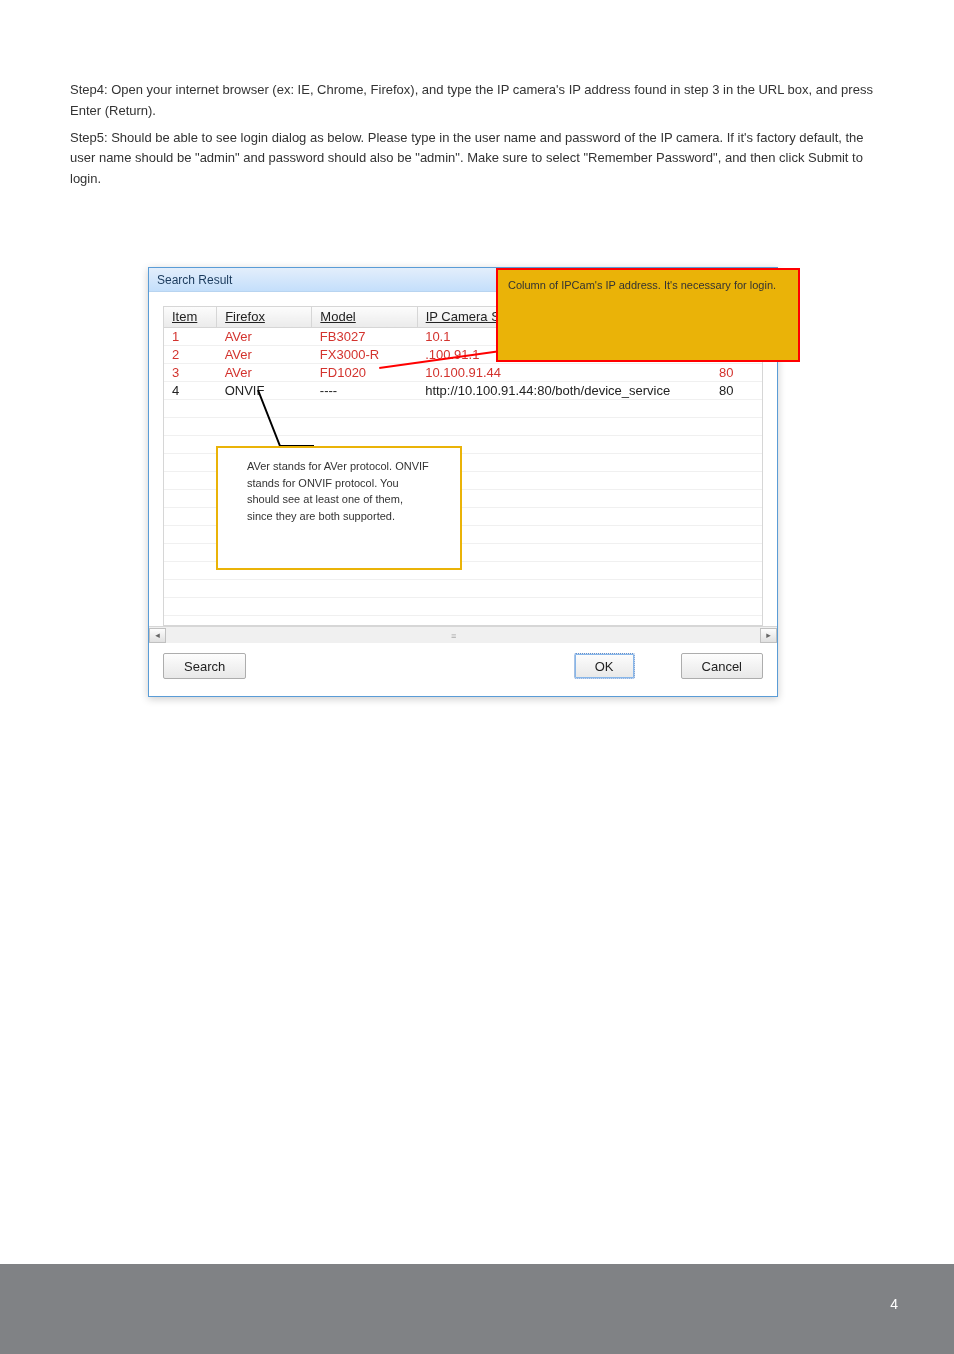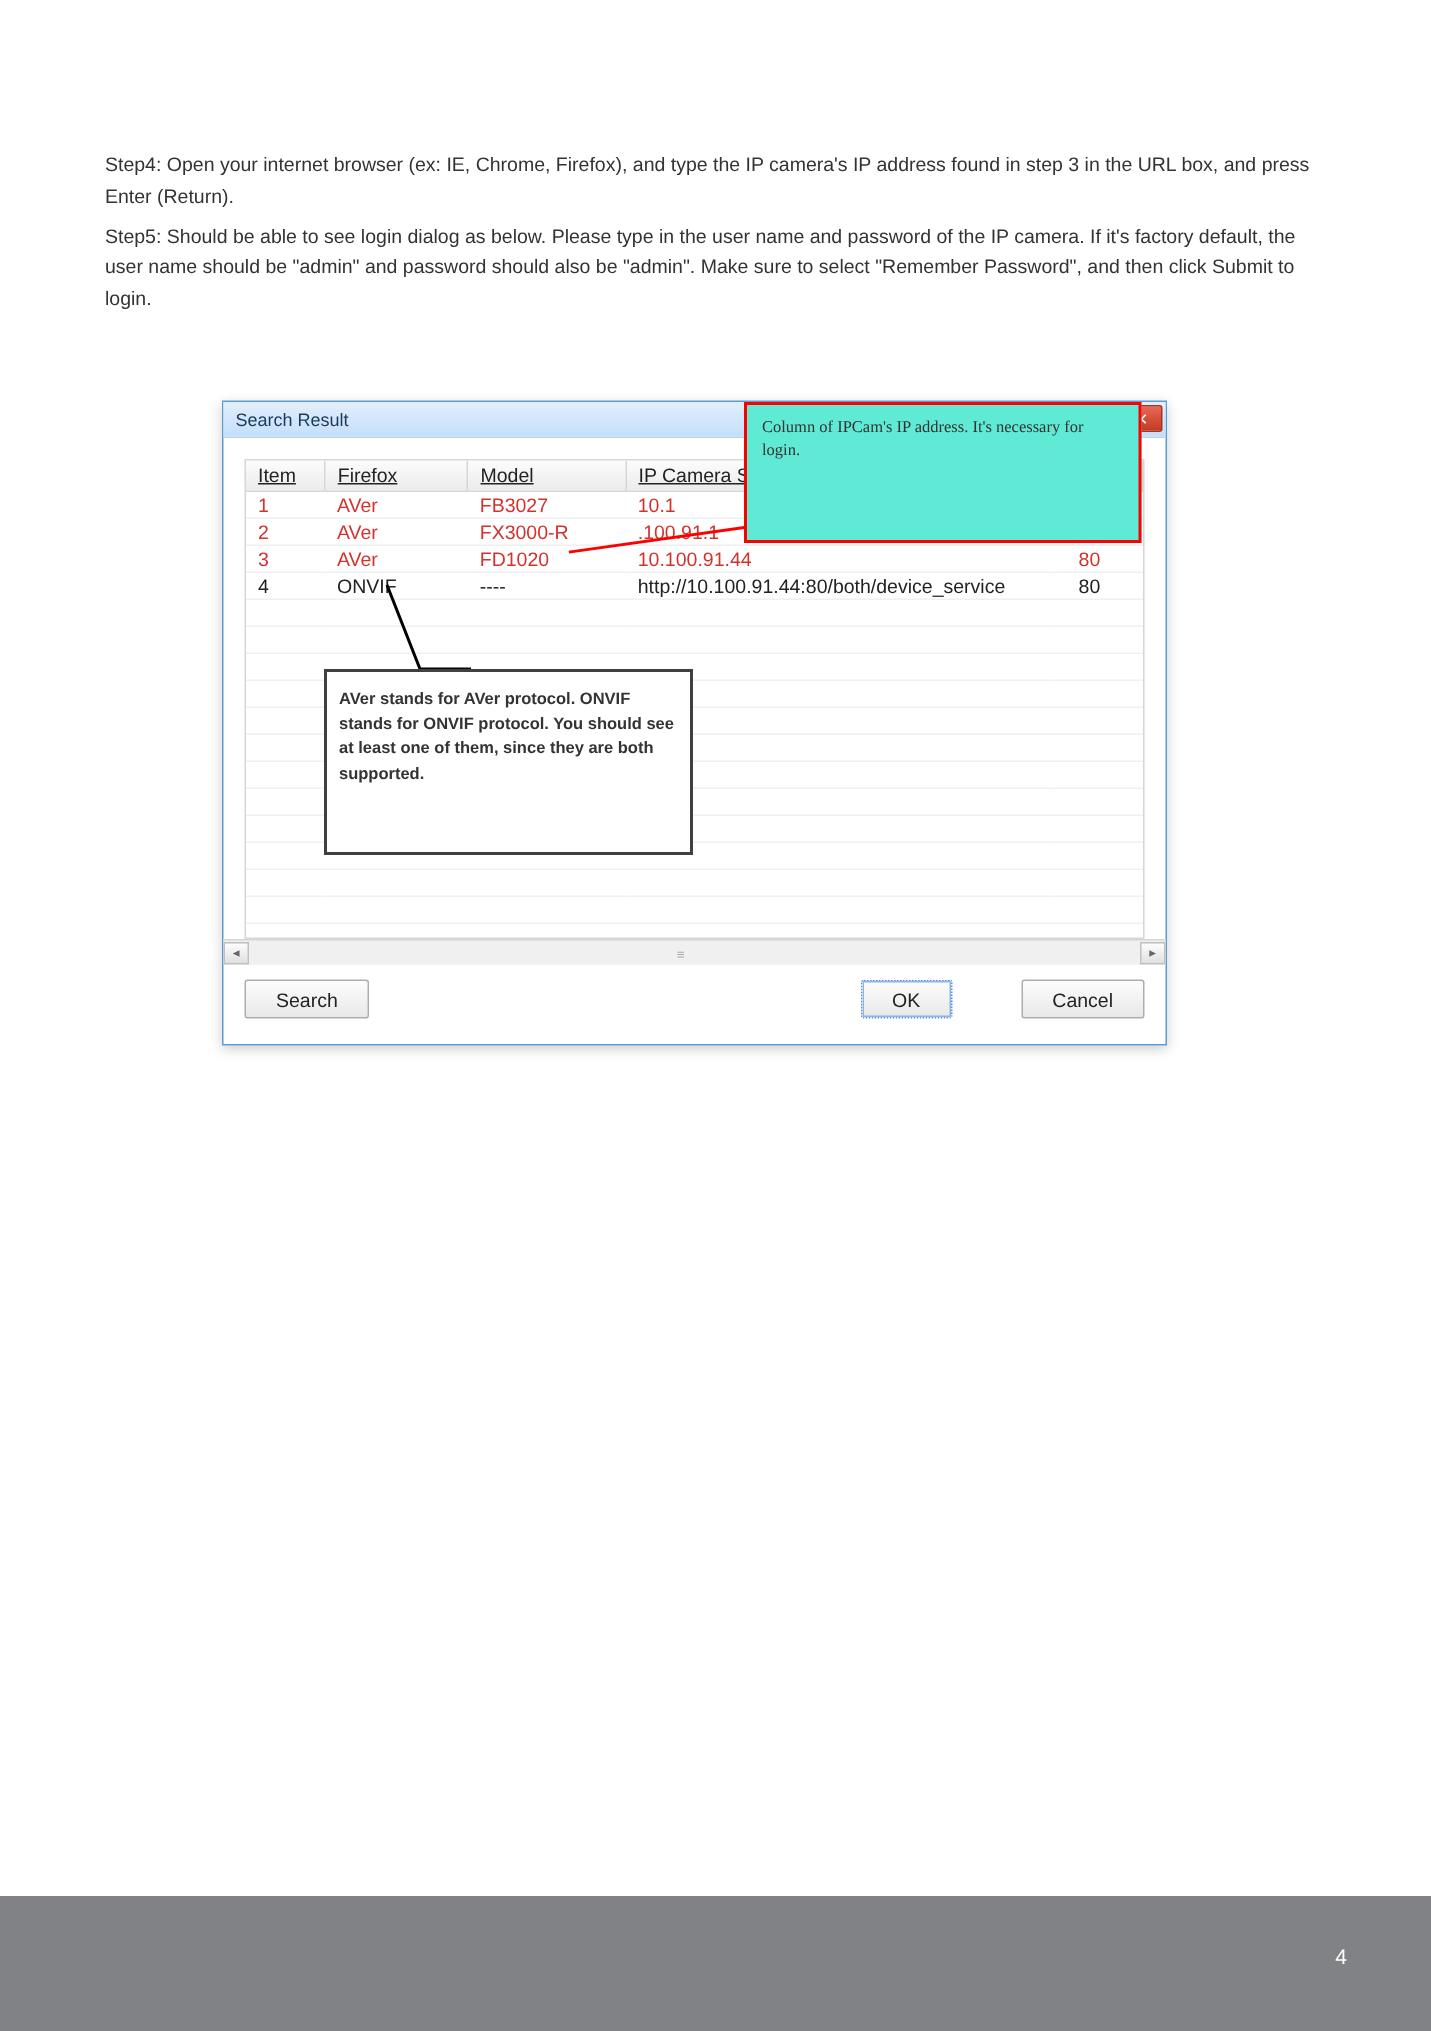--- a/index.html
+++ b/index.html
@@ -4,21 +4,21 @@
   <style>
     * { box-sizing: border-box; margin: 0; padding: 0; }
     body {
       width: 954px;
       height: 1354px;
       background: #fff;
       font-family: Arial, sans-serif;
       position: relative;
     }
     .page-content {
-      padding: 100px 70px 40px 70px;
+      padding: 80px 70px 40px 70px;
       font-size: 13px;
       line-height: 1.6;
       color: #333;
     }
     .page-content p { margin-bottom: 6px; }
     
     
     .dialog {
       position: absolute;
       left: 148px;
@@ -143,30 +143,29 @@
       box-shadow: inset 0 0 0 1px #88b6e8;
     }
     .spacer { flex: 1; }
     .btn + .btn { margin-left: 14px; }
     
     
     .callout-red {
       position: absolute;
       left: 496px;
       top: 268px;
-      width: 265px;
+      width: 304px;
       height: 94px;
       border: 2px solid #ff0000;
-      background: #5eead4;
+      background: #eab308;
       padding: 8px 10px;
       font-size: 11px;
       line-height: 1.4;
       color: #333;
       z-index: 5;
-      font-family: Liberation Serif, serif;
     }
     
     .red-leader {
       position: absolute;
       left: 378px;
       top: 349px;
       width: 130px;
       height: 2px;
       background: #ff0000;
       transform-origin: right center;
@@ -174,28 +173,27 @@
       z-index: 4;
     }
     
     
     .callout-black {
       position: absolute;
       left: 216px;
       top: 446px;
       width: 246px;
       height: 124px;
-      border: 2px solid #404040;
+      border: 2px solid #eab308;
       background: #fff;
-      padding: 10px 8px;
+      padding: 10px 29px;
       font-size: 11px;
       line-height: 1.5;
       color: #333;
       z-index: 5;
-      font-weight: bold;
     }
     .black-leader {
       position: absolute;
       z-index: 4;
     }
     .black-leader svg { display: block; }
     
     
     .footer-bar {
       position: absolute;

